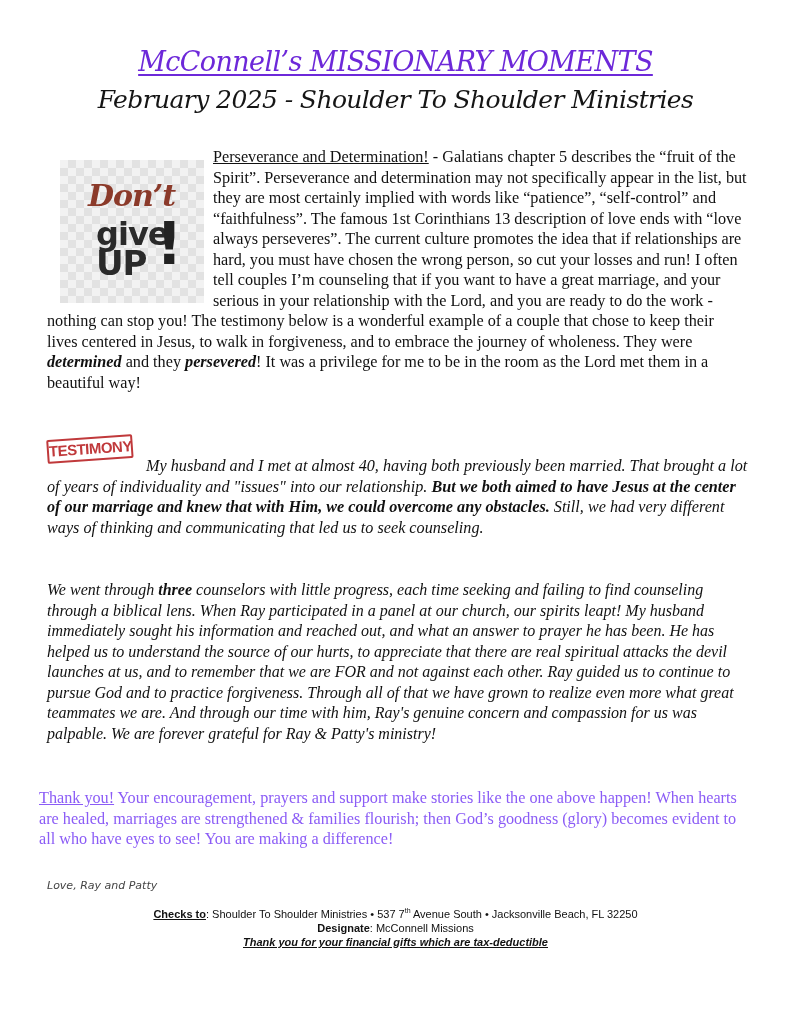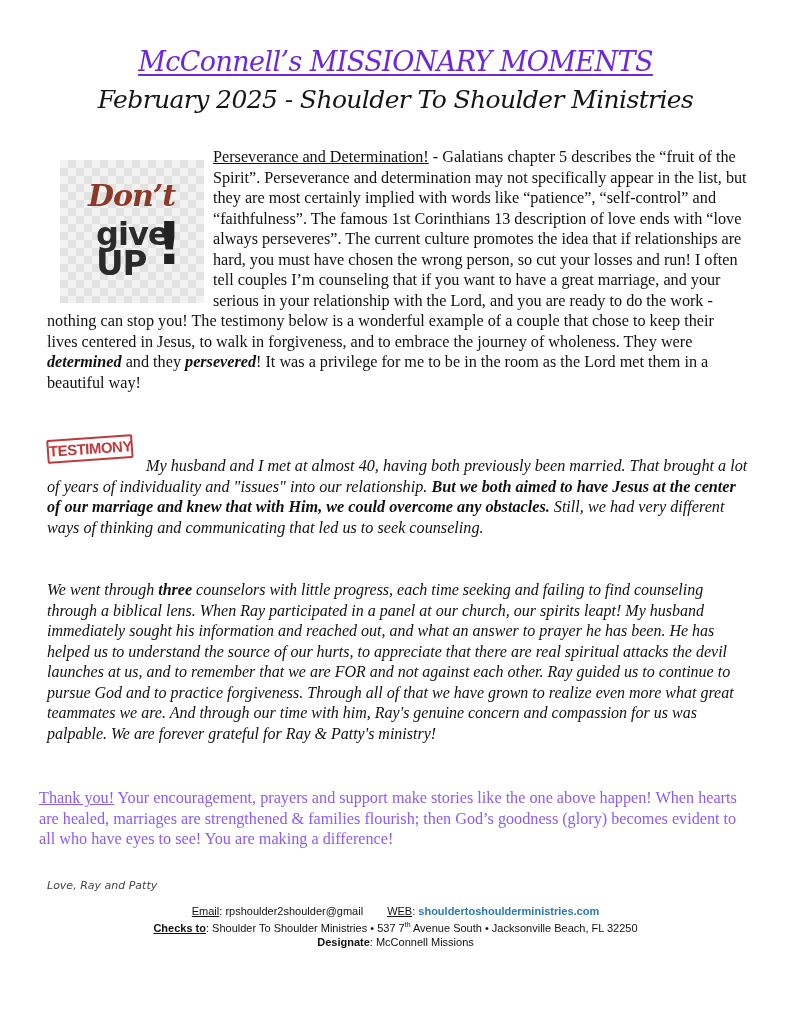--- a/index.html
+++ b/index.html
@@ -119,21 +119,19 @@
 </div>
 
 <div class="p4">
   <span class="hdr">Thank you!</span><span>  Your encouragement, prayers and support make stories like the one above happen!  When hearts are healed, marriages are strengthened &amp; families flourish; then God’s goodness (glory) becomes evident to all who have eyes to see!  You are making a difference!</span>
 </div>
 
 <div class="sig">Love, Ray and Patty</div>
 
 <div class="footer">
   <div>
-    <span class="ul">Email</span><span>: rpshoulder2shoulder@gmail</span><span class="gap"></span><span class="ul">WEB</span><span>: </span><span class="web">shouldertoshoulderministries.com</span>
-  </div>
-  <div>
     <span class="ul bold">Checks to</span><span>: Shoulder To Shoulder Ministries • 537 7</span><sup style="font-size:7px">th</sup><span> Avenue South • Jacksonville Beach, FL 32250</span>
   </div>
   <div>
     <span class="bold">Designate</span><span>: McConnell Missions</span>
   </div>
+  <div class="tax">Thank you for your financial gifts which are tax-deductible</div>
 </div>
 
 </body></html>

